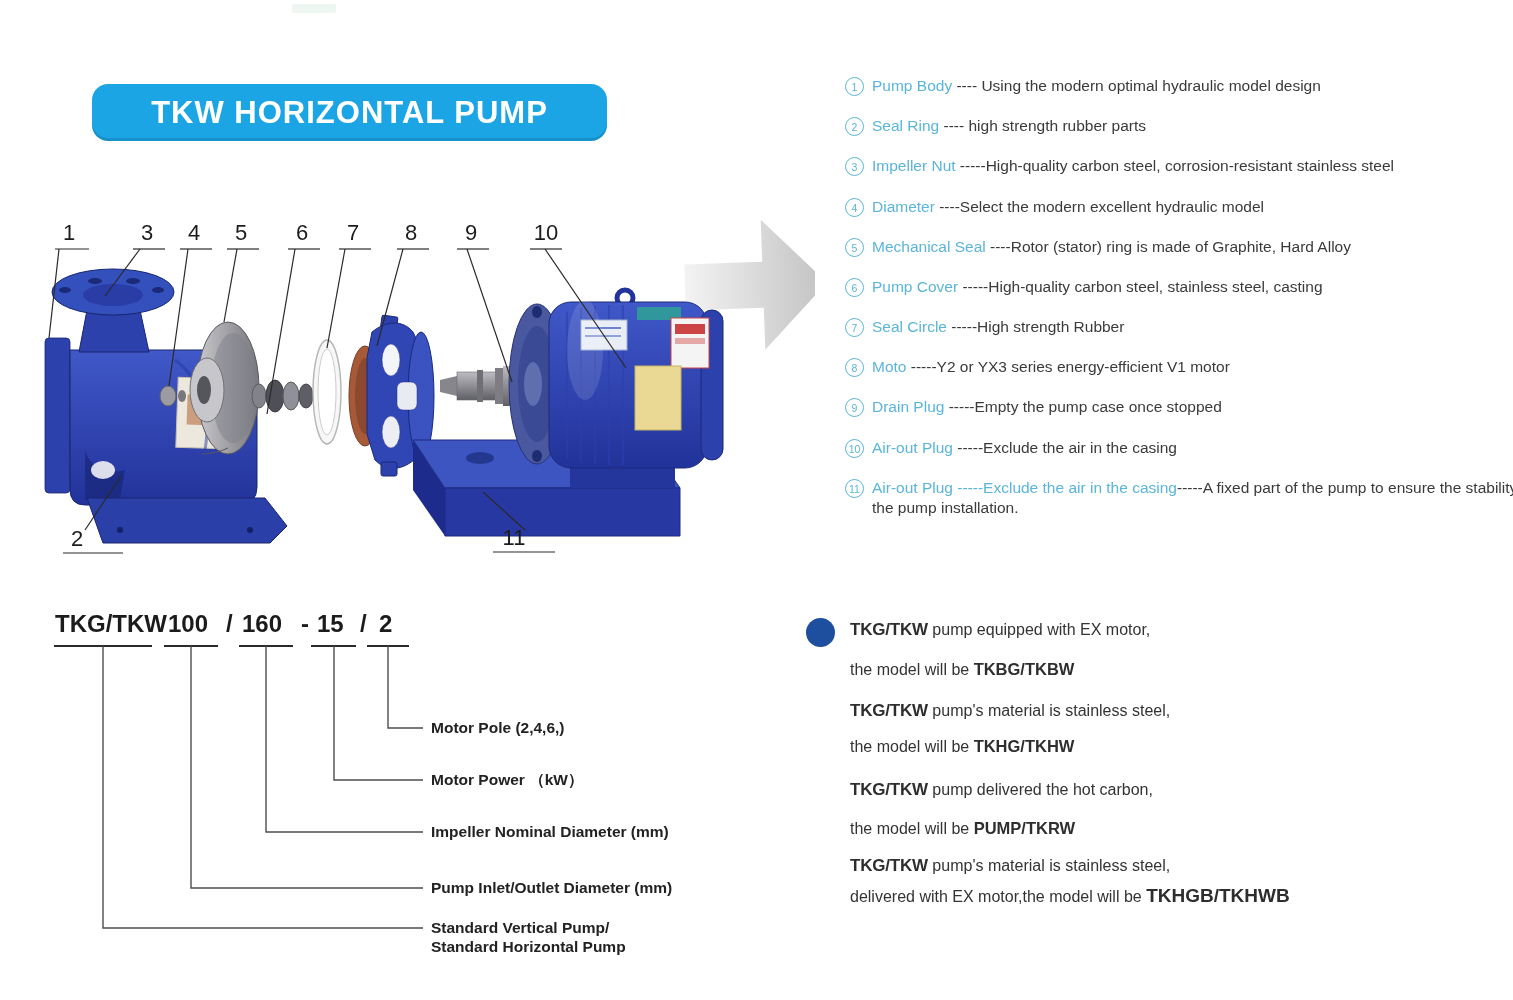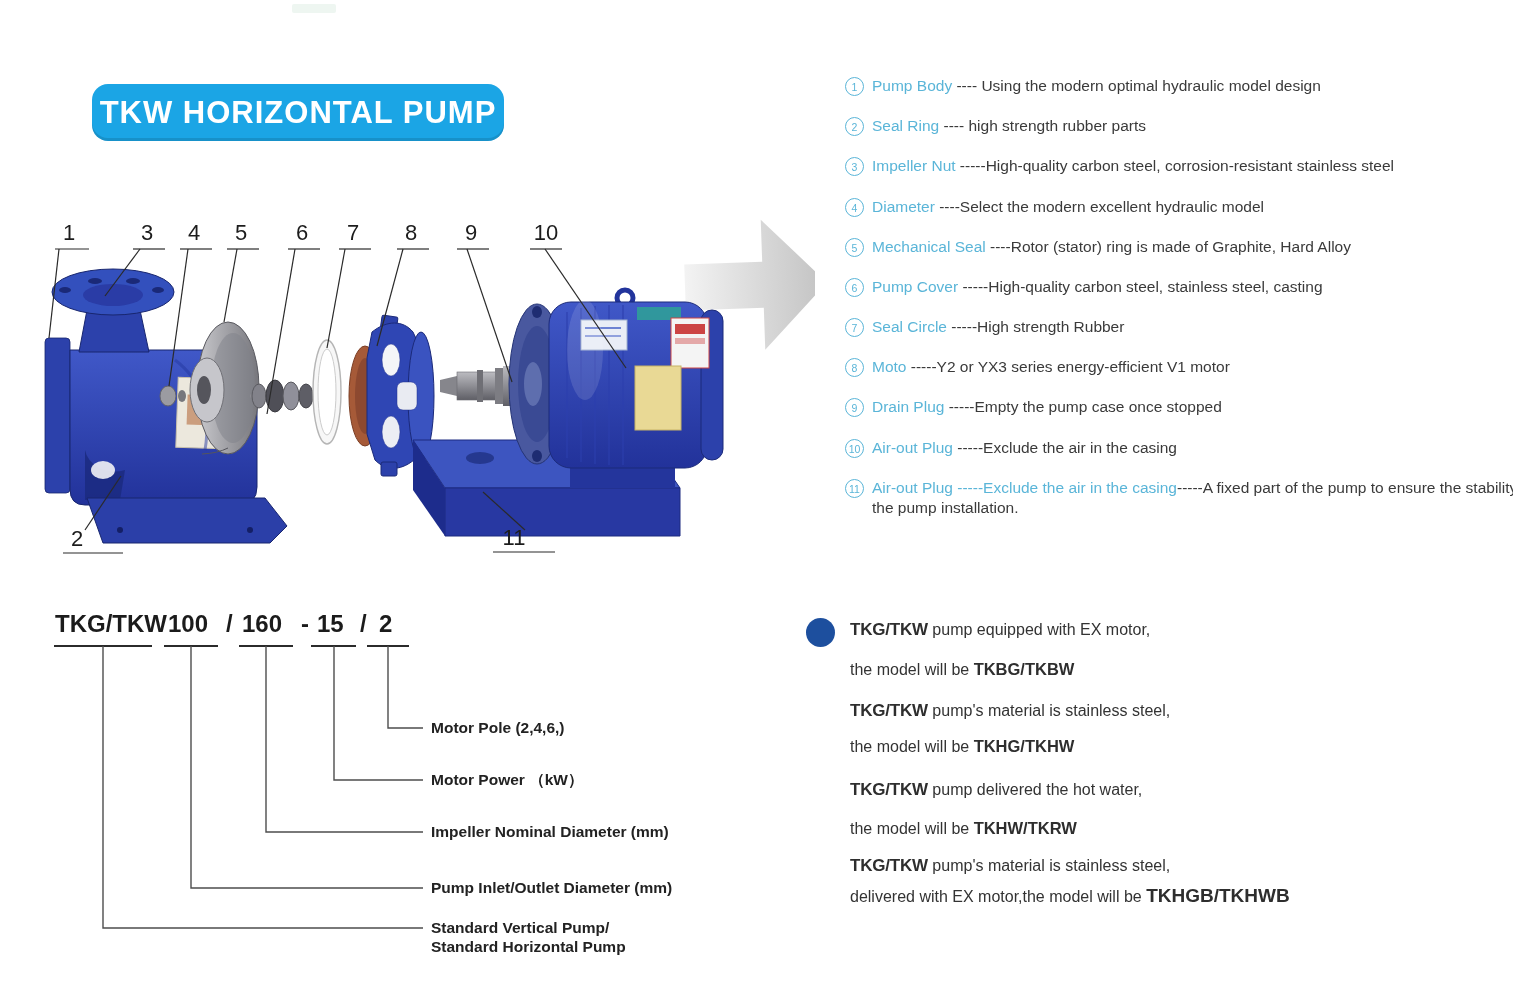--- a/index.html
+++ b/index.html
@@ -1,19 +1,19 @@
 <!DOCTYPE html>
 <html><head>
 <meta charset="utf-8">
 <style>
   html,body{margin:0;padding:0;background:#ffffff;}
   .page{position:relative;width:1513px;height:1000px;background:#ffffff;overflow:hidden;
         font-family:"Liberation Sans",sans-serif;color:#3a3a3a;}
   .smudge{position:absolute;left:292px;top:4px;width:44px;height:9px;background:#eef6f1;border-radius:2px;}
-  .title-banner{position:absolute;left:92px;top:84px;width:412px;height:57px;background:#1ba5e5;
+  .title-banner{position:absolute;left:92px;top:84px;width:515px;height:57px;background:#1ba5e5;
         border-radius:16px;display:flex;align-items:center;justify-content:center;
         box-shadow:inset 0 -3px 0 rgba(0,0,0,0.12);}
   .title-banner span{color:#ffffff;font-size:31px;font-weight:bold;letter-spacing:1px;}
   svg.diagram{position:absolute;left:25px;top:200px;width:790px;height:390px;}
   svg.model{position:absolute;left:40px;top:600px;width:720px;height:390px;}
   .pl-item{position:absolute;left:845px;width:665px;padding-left:27px;font-size:15.5px;line-height:20px;color:#3a3a3a;}
   .pl-item .circ{position:absolute;left:0;top:1px;width:17px;height:17px;border:1.3px solid #5ab5d8;border-radius:50%;
         color:#5ab5d8;font-size:10.5px;display:flex;align-items:center;justify-content:center;background:#fff;}
   .pname{color:#5ab5d8;text-align:right;}
   .cyandesc{color:#5ab5d8;}
@@ -243,19 +243,19 @@
       <text x="391" y="352">Standard Horizontal Pump</text>
     </g>
   </svg>
 
   <div>
     <div class="bullet"></div>
     <div class="note-line" style="top:620px"><span class="note-head">TKG/TKW</span><span> pump equipped with EX motor,</span></div>
     <div class="note-line" style="top:660px"><span>the model will be </span><span class="note-tail">TKBG/TKBW</span></div>
     <div class="note-line" style="top:701px"><span class="note-head">TKG/TKW</span><span> pump's material is stainless steel,</span></div>
     <div class="note-line" style="top:737px"><span>the model will be </span><span class="note-tail">TKHG/TKHW</span></div>
-    <div class="note-line" style="top:780px"><span class="note-head">TKG/TKW</span><span> pump delivered the hot water,</span></div>
-    <div class="note-line" style="top:819px"><span>the model will be </span><span class="note-tail">TKHW/TKRW</span></div>
+    <div class="note-line" style="top:780px"><span class="note-head">TKG/TKW</span><span> pump delivered the hot carbon,</span></div>
+    <div class="note-line" style="top:819px"><span>the model will be </span><span class="note-tail">PUMP/TKRW</span></div>
     <div class="note-line" style="top:856px"><span class="note-head">TKG/TKW</span><span> pump's material is stainless steel,</span></div>
     <div class="note-line" style="top:885px"><span>delivered with EX motor,the model will be </span><span class="note-tail big">TKHGB/TKHWB</span></div>
   </div>
 
 </div>
 
 </body></html>

